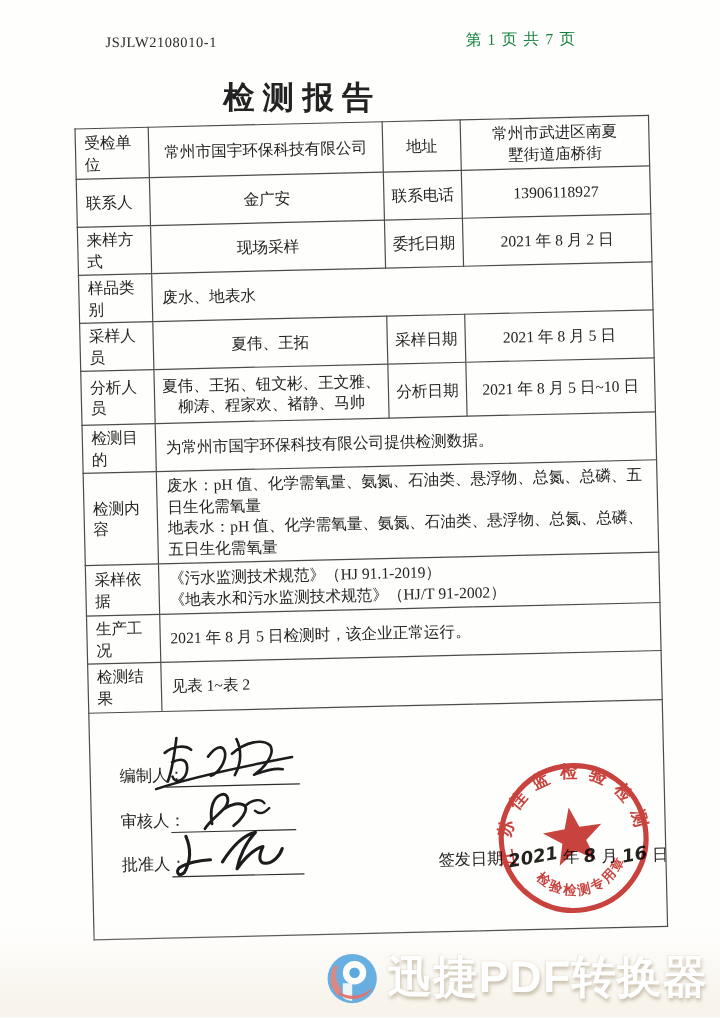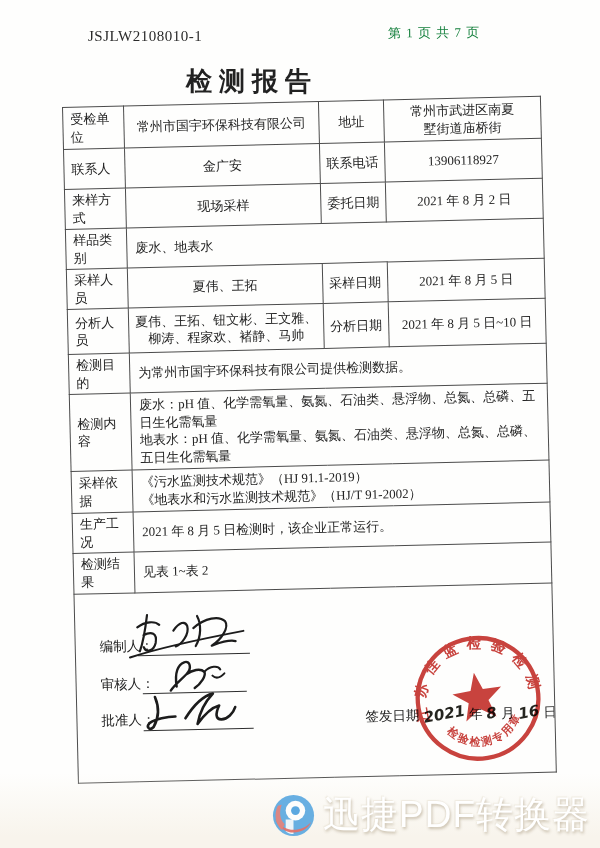--- a/index.html
+++ b/index.html
@@ -7,21 +7,21 @@
   body {
     position:relative;
     width:600px; height:848px;
     background:#fefefd;
     overflow:hidden;
     font-family:"Liberation Serif","DejaVu Serif",serif;
     color:#1f1f1f;
   }
   .doc-number {
     position:absolute; left:88px; top:28px;
-    font-size:15px; letter-spacing:0.5px; color:#2a2a2a;
+    font-size:12px; letter-spacing:0.5px; color:#2a2a2a;
   }
   .page-indicator {
     position:absolute; left:388px; top:24px;
     font-size:13px; letter-spacing:1px; color:#15803d;
     transform:rotate(-0.6deg);
   }
   .report-title {
     position:absolute; left:0; top:64px; width:504px;
     text-align:center;
     font-size:26px; font-weight:bold; letter-spacing:7px;
@@ -79,21 +79,21 @@
   .footer-band {
     position:absolute; left:0; bottom:0; width:600px; height:75px;
     background:linear-gradient(180deg, rgba(250,247,241,0) 0%, #f8f4ec 85%);
   }
   .watermark {
     position:absolute; right:10px; bottom:8px;
     display:flex; align-items:center; gap:8px;
   }
   .wm-text {
     font-family:"Liberation Sans","DejaVu Sans",sans-serif;
-    font-size:37px; font-weight:400; letter-spacing:1px;
+    font-size:37px; font-weight:700; letter-spacing:1px;
     color:#ffffff;
     text-shadow:1px 2px 3px rgba(199,189,170,0.95), -1px -1px 1px rgba(235,229,217,0.7);
   }
 </style>
 </head>
 <body>
 
 <div class="doc-number">JSJLW2108010-1</div>
 <div class="page-indicator">第 1 页 共 7 页</div>
 <div class="report-title">检测报告</div>

